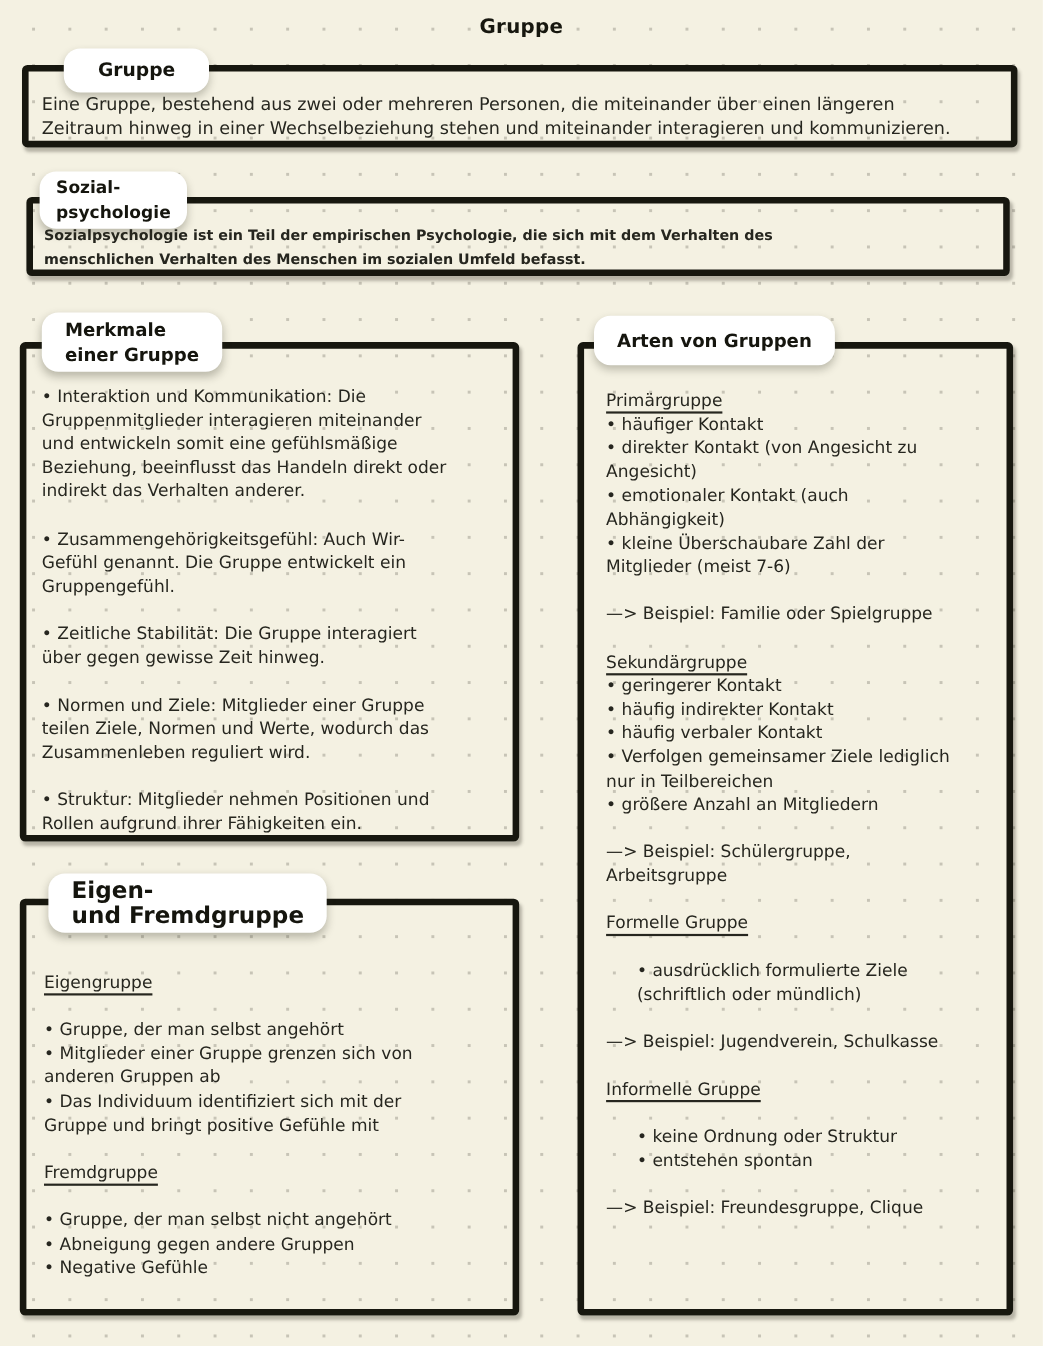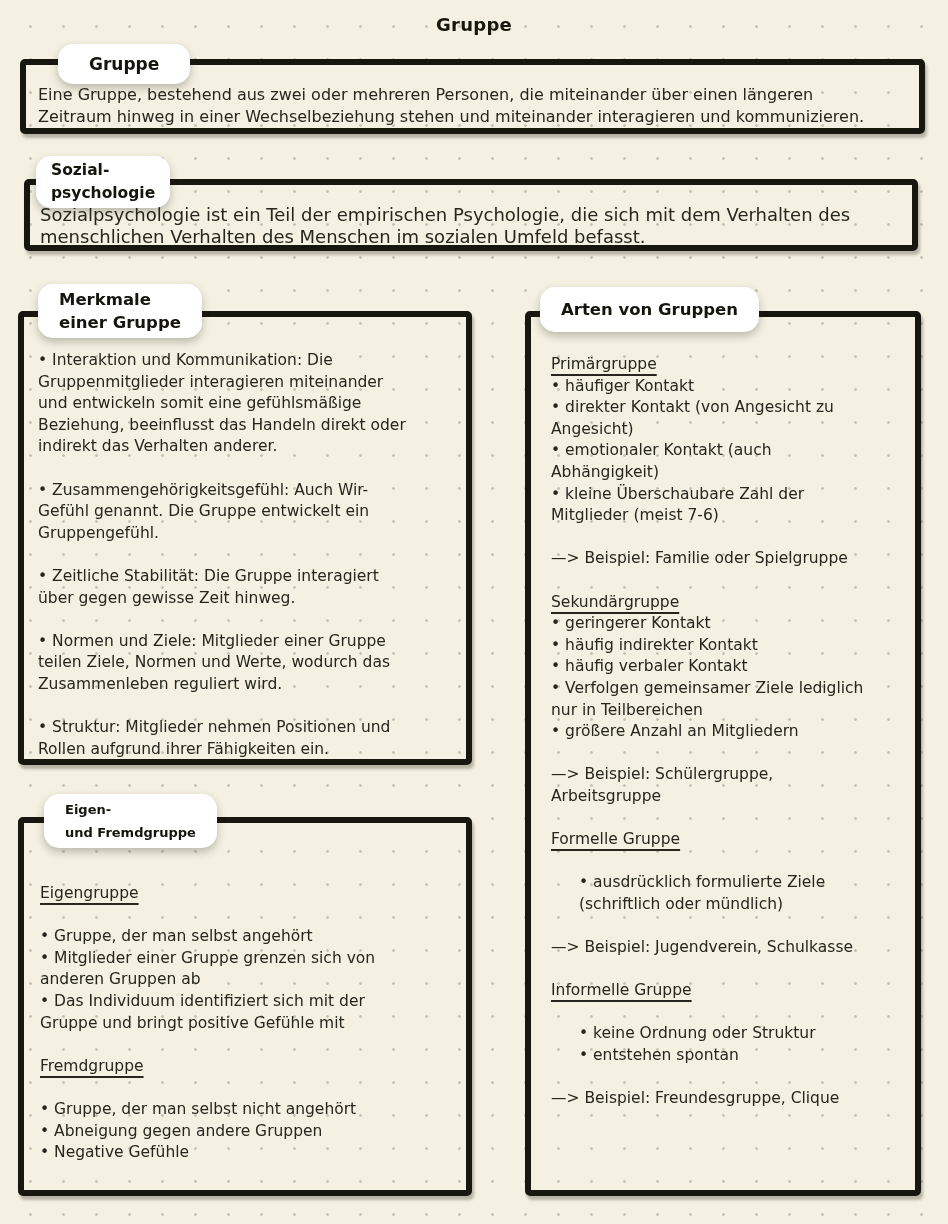--- a/index.html
+++ b/index.html
@@ -43,36 +43,36 @@
 
   .body-text{white-space:pre-line;}
 
   
   #box-gruppe{left:20px;top:59px;width:905px;height:75px;}
   #box-gruppe .body-text{padding:19px 10px 0 12px;font-size:16px;line-height:22px;}
   #pill-gruppe{left:58px;top:44px;padding:8px 31px;font-size:17px;line-height:24px;}
 
   
   #box-sozial{left:24px;top:179px;width:894px;height:72px;}
-  #box-sozial .body-text{padding:19px 10px 0 10px;font-size:18px;line-height:22px;}
+  #box-sozial .body-text{padding:19px 10px 0 10px;font-size:13px;line-height:22px;font-weight:bold;}
   #pill-sozial{left:36px;top:156px;padding:3px 15px;font-size:15.5px;line-height:23px;}
 
   
   .col-text{font-size:15.5px;line-height:21.6px;}
 
   
   #box-merkmale{left:18px;top:311px;width:454px;height:454px;}
   #box-merkmale .content{padding:33px 10px 0 14px;}
   #box-merkmale p{margin:0 0 21.6px 0;white-space:pre-line;}
   #pill-merkmale{left:38px;top:284px;padding:4px 21px;font-size:16.5px;line-height:23px;}
 
   
   #box-eigen{left:18px;top:817px;width:454px;height:379px;}
   #box-eigen .content{padding:60px 10px 0 16px;}
-  #pill-eigen{left:44px;top:794px;padding:4px 21px;font-size:13px;line-height:23px;}
+  #pill-eigen{left:44px;top:794px;padding:4px 21px;font-size:21px;line-height:23px;}
 
   
   #box-arten{left:525px;top:311px;width:396px;height:885px;}
   #box-arten .content{padding:37px 8px 0 20px;}
   #pill-arten{left:540px;top:287px;padding:11px 21px;font-size:16.5px;line-height:23px;}
 
   .nb-heading{
     text-decoration:underline;
     text-decoration-thickness:1.6px;
     text-underline-offset:5px;

